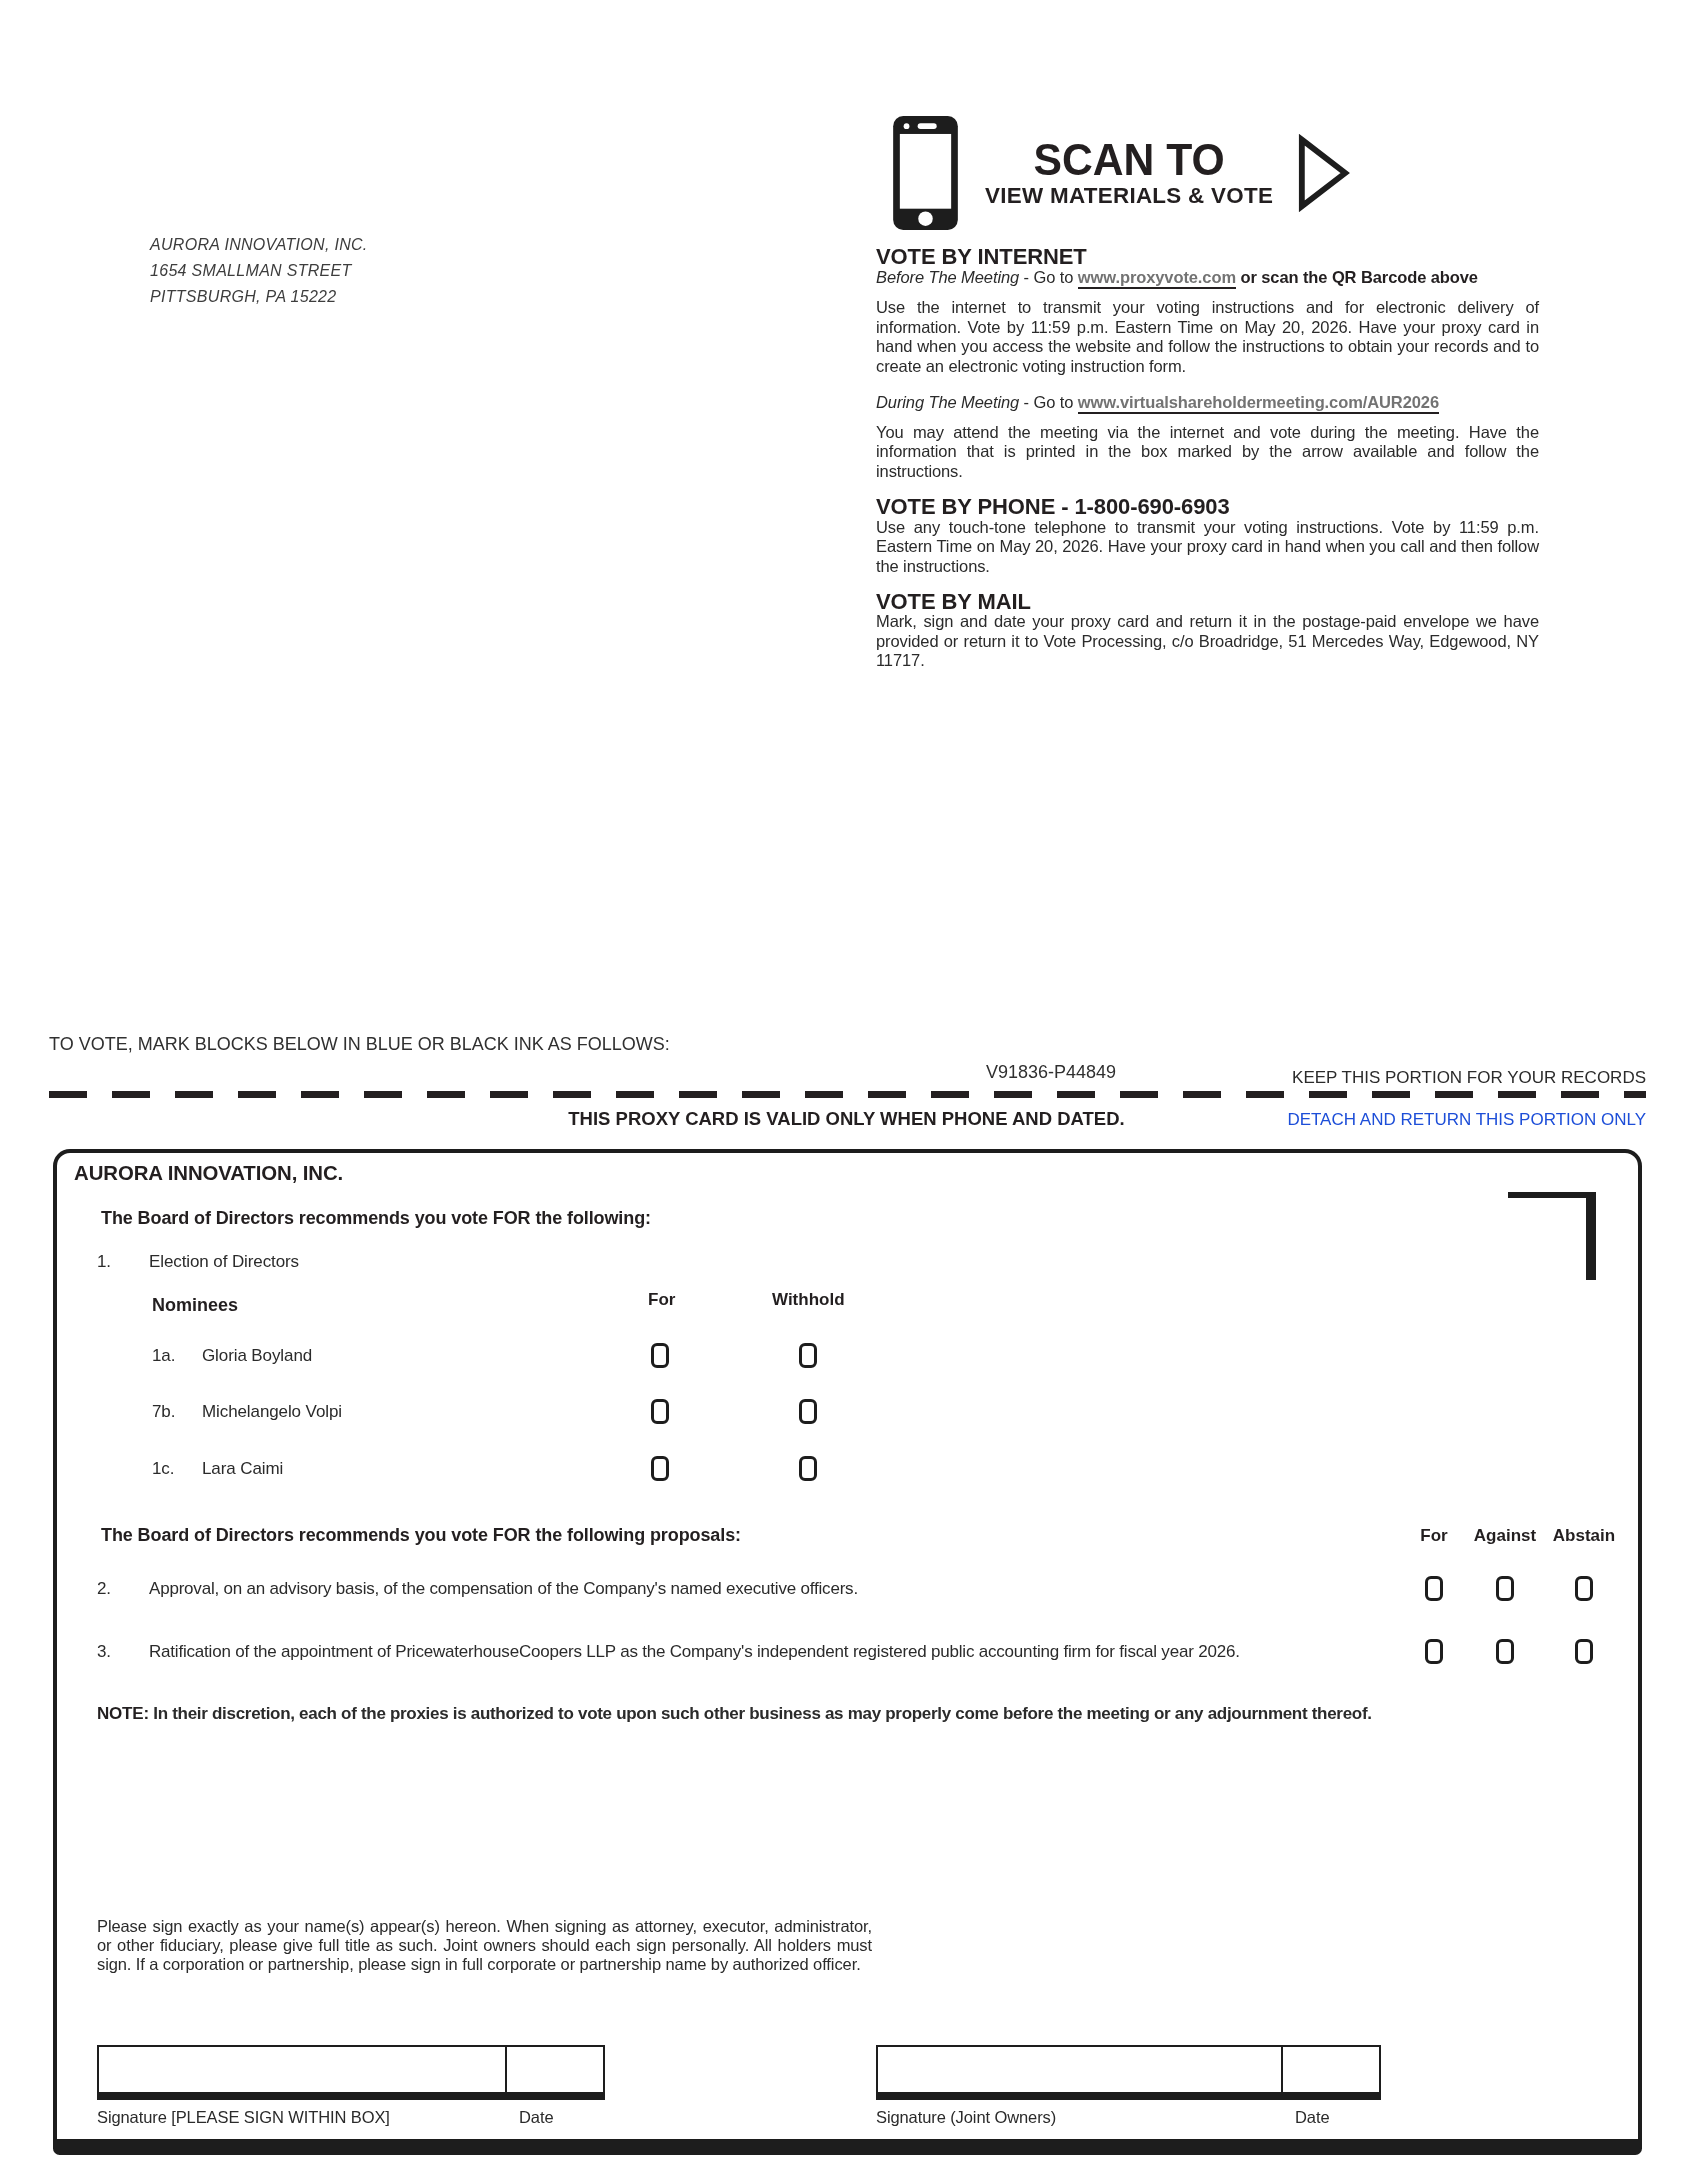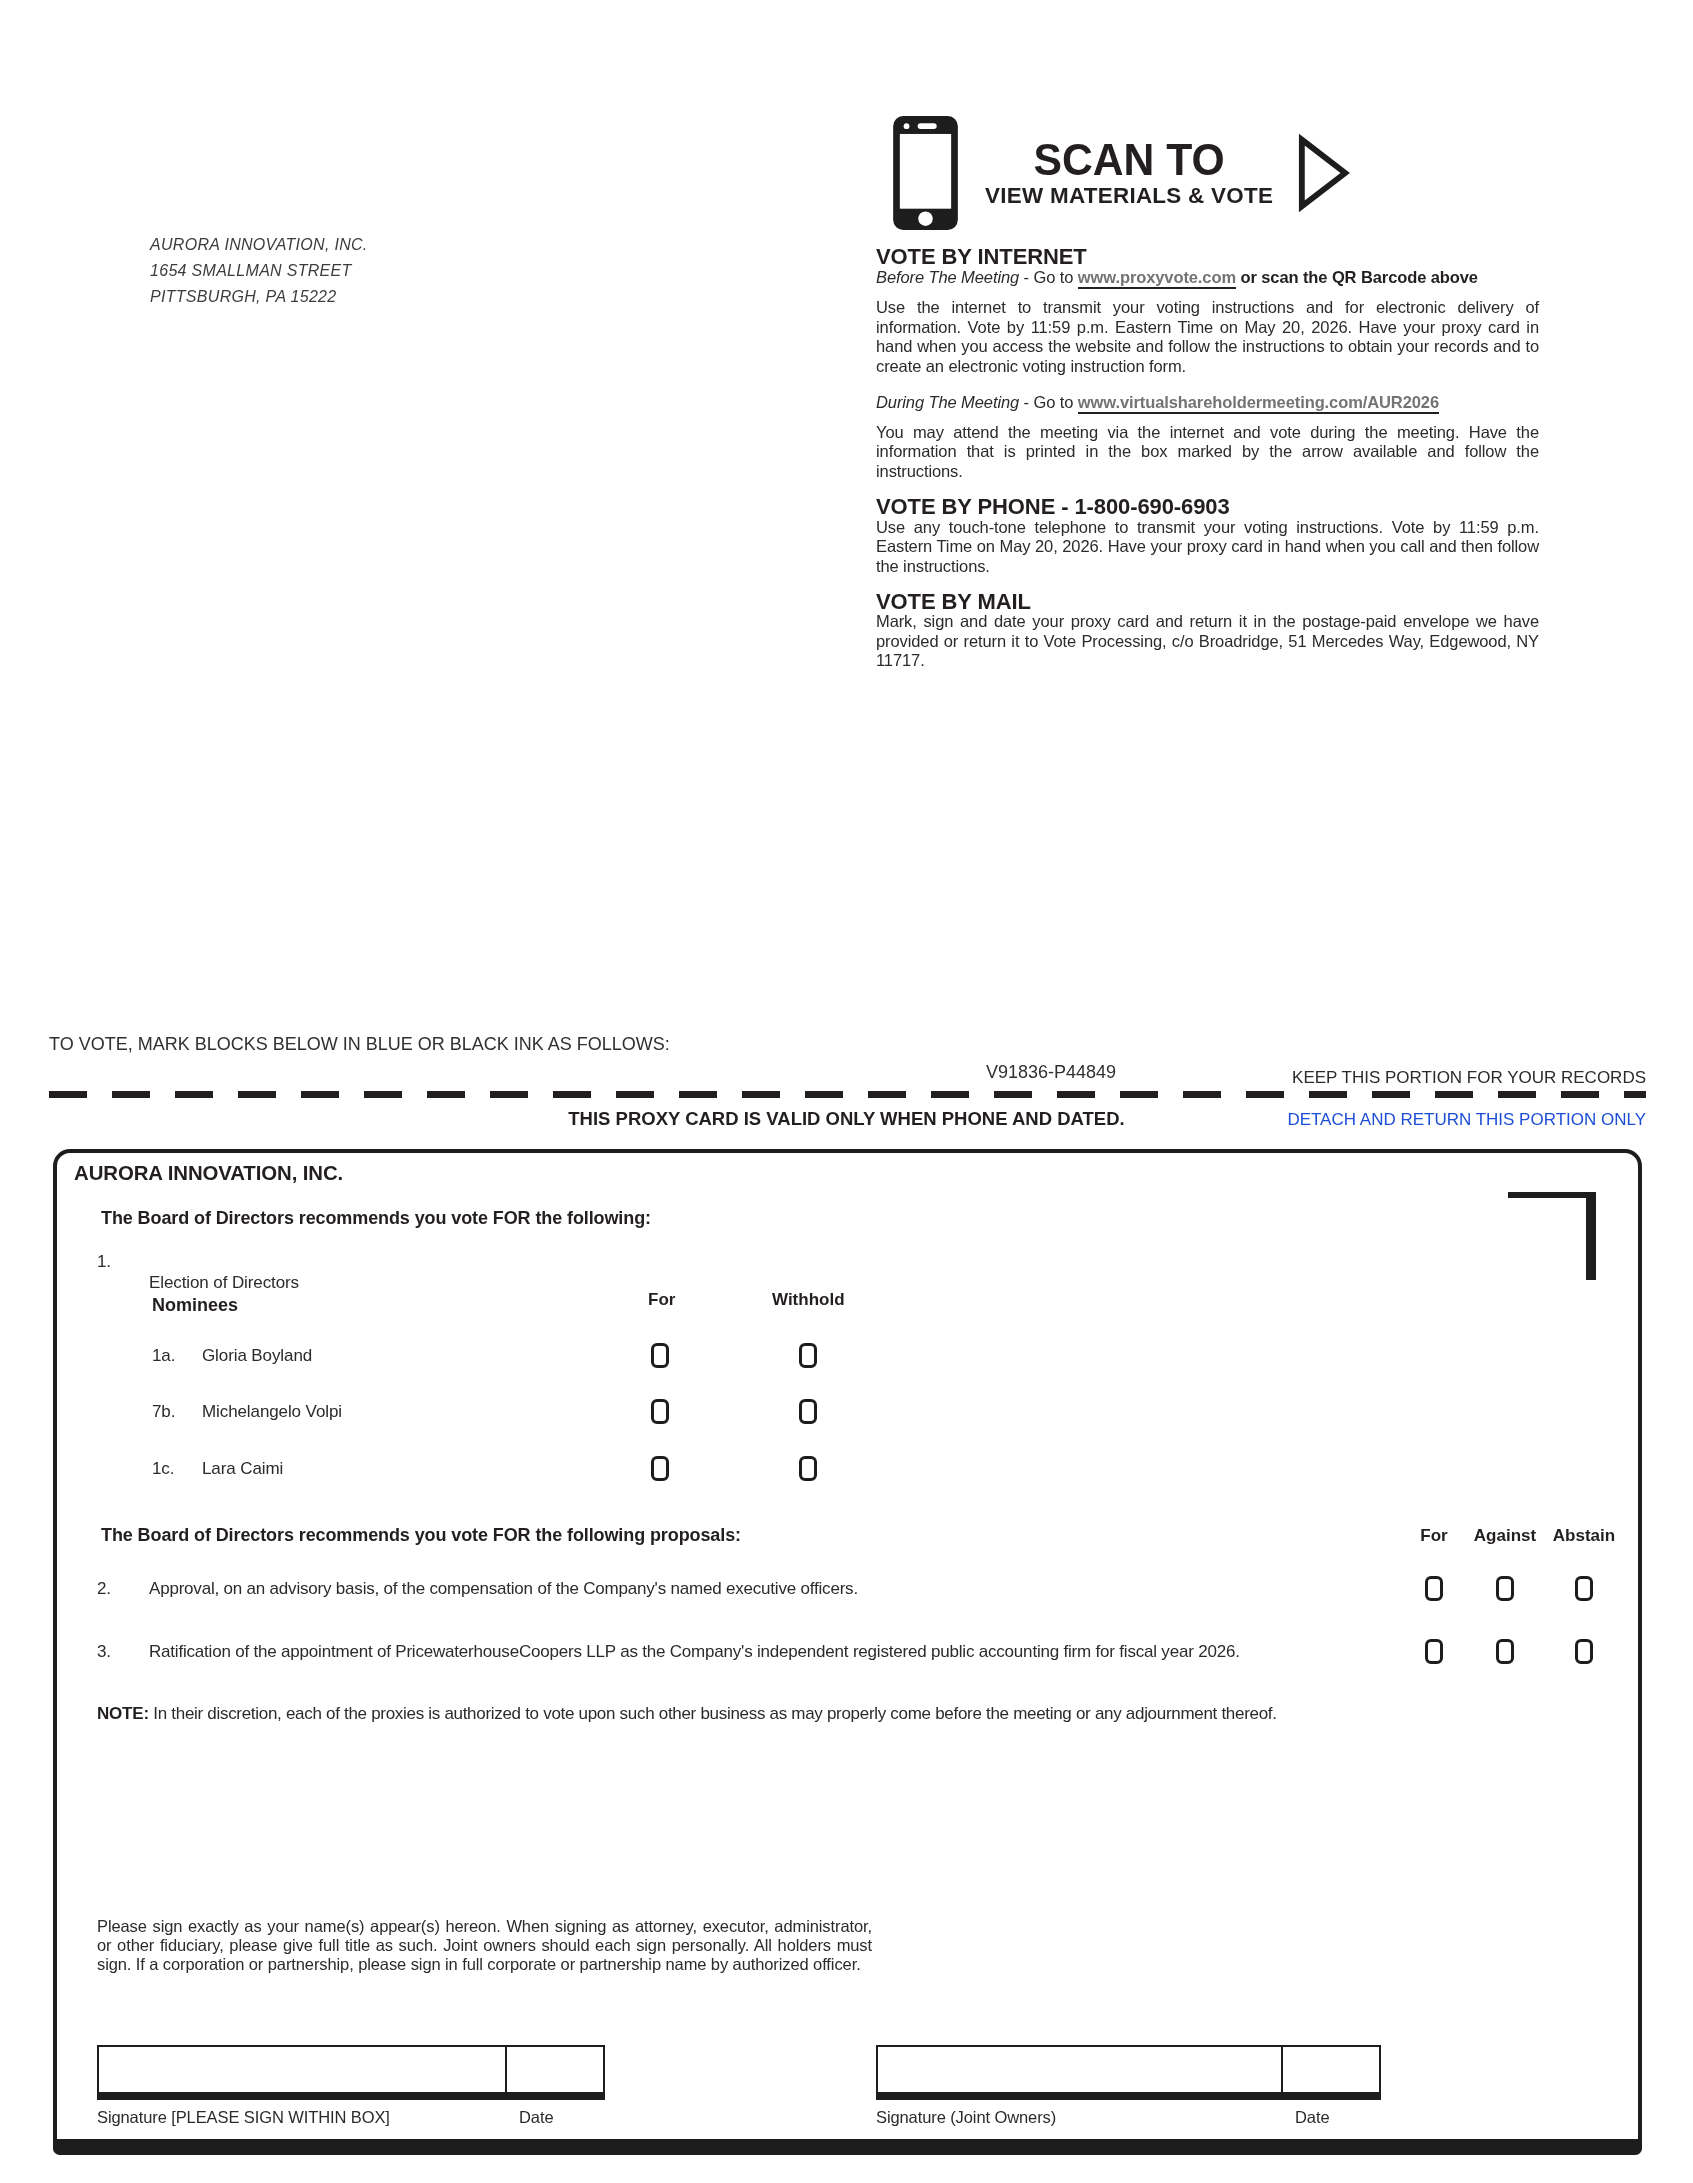--- a/index.html
+++ b/index.html
@@ -41,37 +41,37 @@
   .card{left:53px;top:1149px;width:1589px;height:1006px;box-sizing:border-box;background:#fff;
         border:4.6px solid #1d1d1d;border-bottom-width:16px;border-radius:17px 17px 6.6px 6.6px;}
   .corner-mark{right:42px;top:39px;width:78px;height:82px;
                border-top:6px solid #1d1d1d;border-right:10px solid #1d1d1d;}
   .company{left:17px;top:9.2px;font-size:20.4px;font-weight:700;letter-spacing:-0.1px;}
   .rec{font-size:18px;font-weight:700;letter-spacing:-0.1px;}
   .rec1{left:44px;top:55px;}
   .rec2{left:44px;top:372px;}
   .plain{font-size:17px;color:#2b2b2b;letter-spacing:-0.1px;}
   .item1-num{left:40px;top:99px;}
-  .item1-label{left:92px;top:99px;margin-top:21px;}
+  .item1-label{left:92px;top:99px;}
   .nom-head{left:95px;top:142px;font-size:18px;font-weight:700;}
   .colhead{font-size:17px;font-weight:700;}
   .col-for1{left:591px;top:137px;}
   .col-withhold{left:715px;top:137px;}
   .nrow{left:0;right:0;height:29px;}
   .nrow .num{position:absolute;left:95px;top:0;}
   .nrow .nm{position:absolute;left:145px;top:0;}
   .cb{position:absolute;width:18px;height:25px;box-sizing:border-box;
       border:3.3px solid #1d1d1d;border-radius:6px;background:#fff;top:-2.6px;}
   .cb.c1{left:594px;} .cb.c2{left:742px;}
   .c3head{top:373px;transform:translateX(-50%);}
   .prow{left:0;right:0;height:30px;}
   .prow .num{position:absolute;left:40px;top:0;}
   .prow .tx{position:absolute;left:92px;top:0;width:1253px;letter-spacing:-0.2px;}
   .cb.p1{left:1368px;} .cb.p2c{left:1439px;} .cb.p3c{left:1518px;}
-  .note-row{left:40px;top:551px;font-size:17px;letter-spacing:-0.3px;color:#2b2b2b;}
+  .note-row{left:40px;top:551px;font-size:17px;letter-spacing:-0.3px;color:#2b2b2b;font-weight:bold;}
   .note-row b{color:#231f20;letter-spacing:-0.2px;}
   .sign-instr{left:40px;top:764px;width:775px;font-size:16.5px;line-height:19px;
               text-align:justify;color:#2b2b2b;letter-spacing:-0.1px;}
   .sig-box{top:892px;height:55px;box-sizing:border-box;background:#fff;
            border:2px solid #1d1d1d;border-bottom:8.6px solid #1d1d1d;}
   .sig-box .date-cell{position:absolute;right:0;top:0;bottom:0;width:96px;border-left:2px solid #1d1d1d;}
   .sb1{left:40px;width:508px;} .sb2{left:819px;width:505px;}
   .sig-label{top:955px;font-size:16.5px;color:#2b2b2b;letter-spacing:-0.1px;}
   .sl1{left:40px;} .dl1{left:462px;} .sl2{left:819px;} .dl2{left:1238px;}
 </style>

